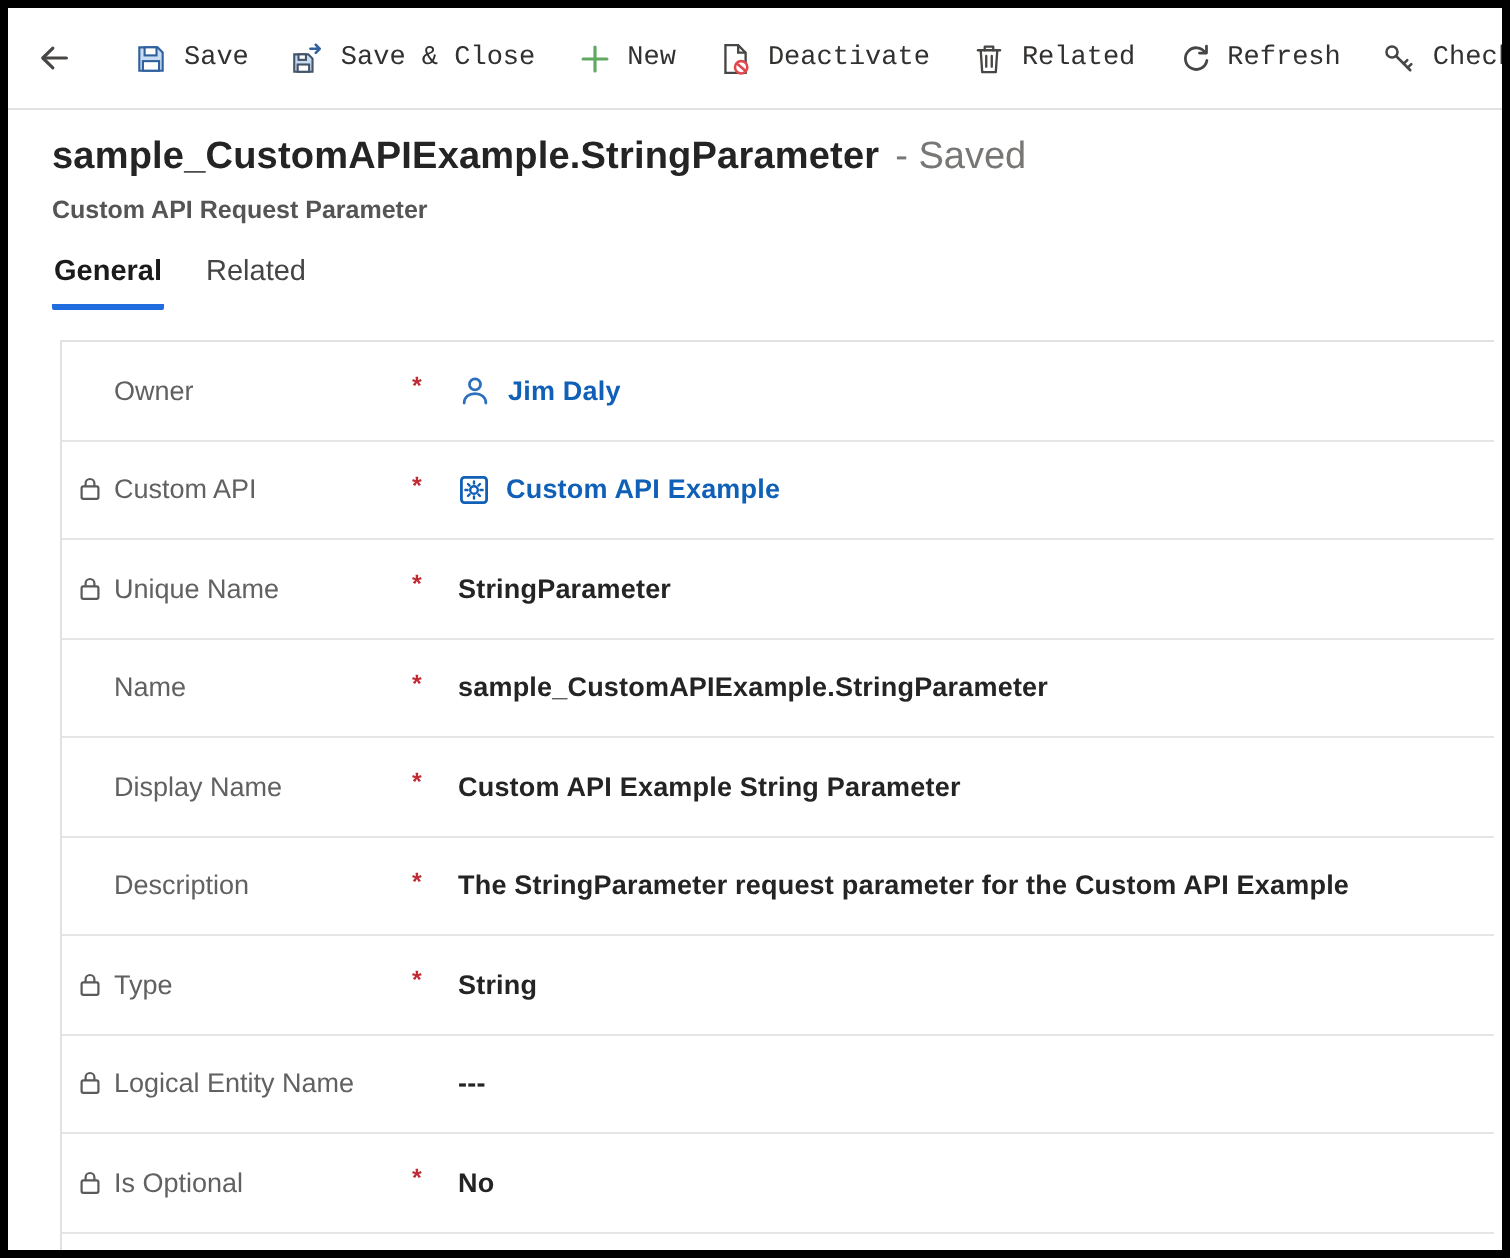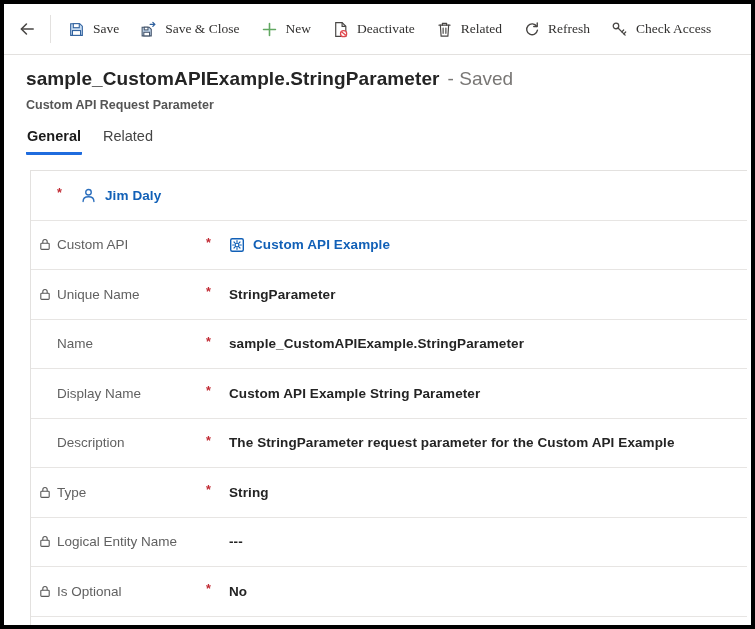--- a/index.html
+++ b/index.html
@@ -31,21 +31,21 @@
     padding-left:8px;
   }
   .back-btn{
     background:none;border:none;cursor:pointer;
     padding:4px 6px;display:flex;align-items:center;color:#A8A6A4;
   }
   .tb-sep{width:1px;height:28px;background:var(--divider);margin:0 12px 0 8px;}
   .tb-btn{
     display:flex;align-items:center;gap:8px;
     background:none;border:none;cursor:pointer;
-    font-family:Liberation Serif, serif;font-size:13.5px;color:#323130;
+    font-family:Liberation Mono, monospace;font-size:13.5px;color:#323130;
     padding:5px 5px;margin-right:11px;white-space:nowrap;
   }
   .tb-ico{display:flex;align-items:center;color:var(--icon-gray);}
   
   .header{padding:13px 0 0 22px;}
   .title-line{display:flex;align-items:baseline;}
   .page-title{margin:0;font-size:19px;line-height:22px;font-weight:700;color:#242424;letter-spacing:0.1px;}
   .status{font-size:19px;color:#797775;margin-left:8px;font-weight:400;}
   .subtitle{margin-top:7px;font-size:12.5px;line-height:17px;color:#555;font-weight:700;}
   
@@ -190,20 +190,21 @@
   <button class="tab">
     <span class="tab-label">Related</span>
   </button>
 </div>
 
 <div class="form-section" id="form-rows">
   <div class="frow is-link">
     <span class="lock-slot">
       
     </span>
+    <span class="flabel">Owner</span>
     <span class="req">*</span>
     <span class="fvalue">
       <span class="vicon">
           <svg viewBox="0 0 16 16" width="17" height="17" fill="none" stroke="#2C6FBD" stroke-width="1.3" stroke-linecap="round">
             <circle cx="8" cy="4.9" r="2.6"></circle>
             <path d="M2.9 13.7 c0-2.9 2.3-4.5 5.1-4.5 s5.1 1.6 5.1 4.5"></path>
           </svg>
         </span>
       <span class="vtext">Jim Daly</span>
     </span>

